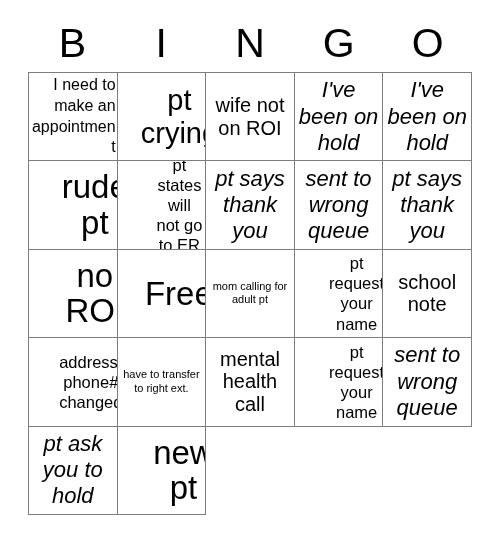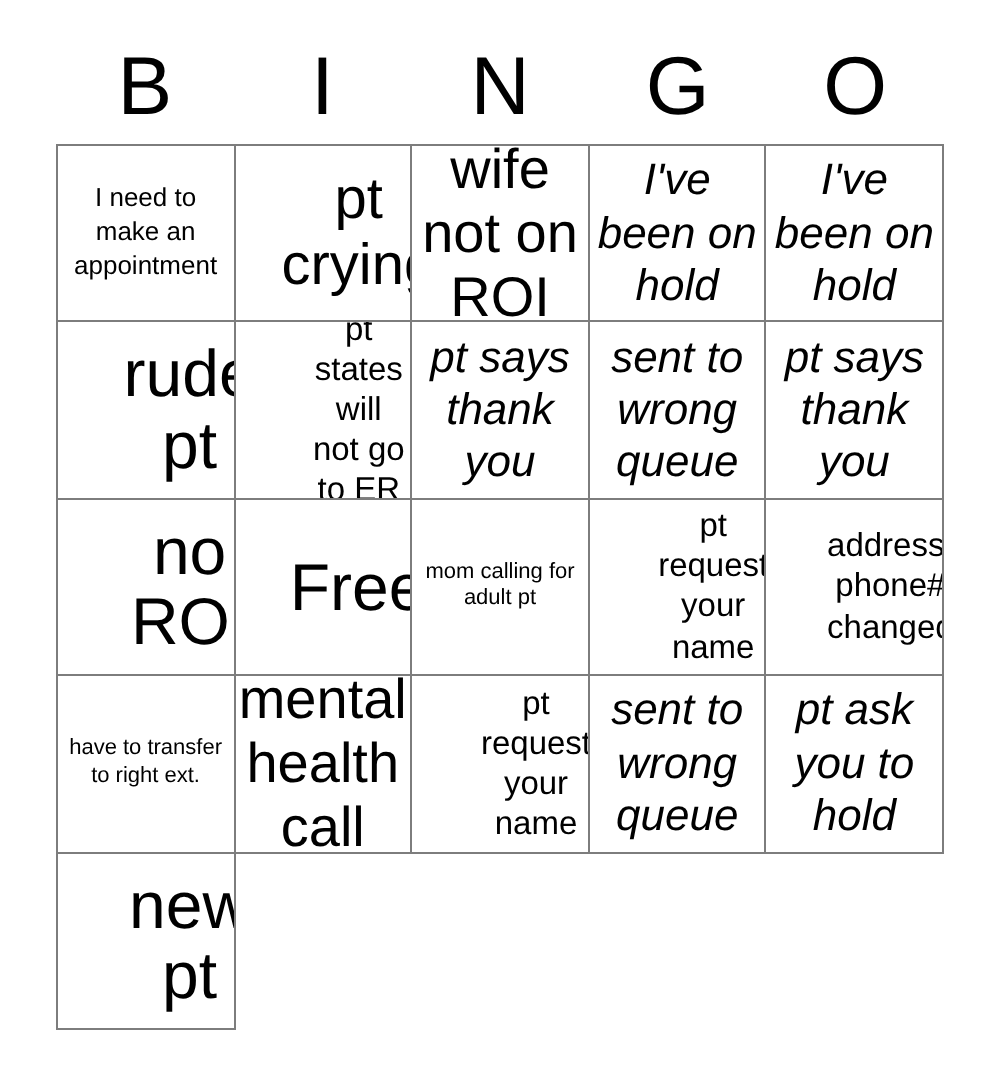--- a/index.html
+++ b/index.html
@@ -65,25 +65,25 @@
     overflow: hidden;
     background: #ffffff;
   }
   .cell-text {
     display: block;
     width: 100%;
     line-height: 1.16;
     word-wrap: break-word;
   }
   
-  .fs-xs  { font-size: 13px; line-height: 1.30; }
+  .fs-xs  { font-size: 16px; line-height: 1.30; text-align: right; }
   .fs-sm  { font-size: 11px; line-height: 1.26; }
   .fs-md  { font-size: 16.5px; line-height: 1.22; padding-left: 36px; }
   .fs-lg  { font-size: 22px;   line-height: 1.20; font-style: italic; }
-  .fs-xl  { font-size: 28px;   line-height: 1.14; }
+  .fs-xl  { font-size: 20px;   line-height: 1.14; }
   .fs-2xl { font-size: 29px;   line-height: 1.12; padding-left: 36px; }
   .fs-3xl { font-size: 33px;   line-height: 1.08; padding-left: 44px; }
 </style>
 </head>
 <body>
 
 <div id="card">
 
   <div id="header-row">
     <div class="header-letter">B</div>
@@ -130,20 +130,23 @@
       <div class="cell">
         <span class="cell-text fs-3xl">Free!</span>
       </div>
       <div class="cell">
         <span class="cell-text fs-sm">mom calling for adult pt</span>
       </div>
       <div class="cell">
         <span class="cell-text fs-md">pt request your name</span>
       </div>
       <div class="cell">
+        <span class="cell-text fs-xl">school note</span>
+      </div>
+      <div class="cell">
         <span class="cell-text fs-md">address/ phone# changed</span>
       </div>
       <div class="cell">
         <span class="cell-text fs-sm">have to transfer to right ext.</span>
       </div>
       <div class="cell">
         <span class="cell-text fs-xl">mental health call</span>
       </div>
       <div class="cell">
         <span class="cell-text fs-md">pt request your name</span>

